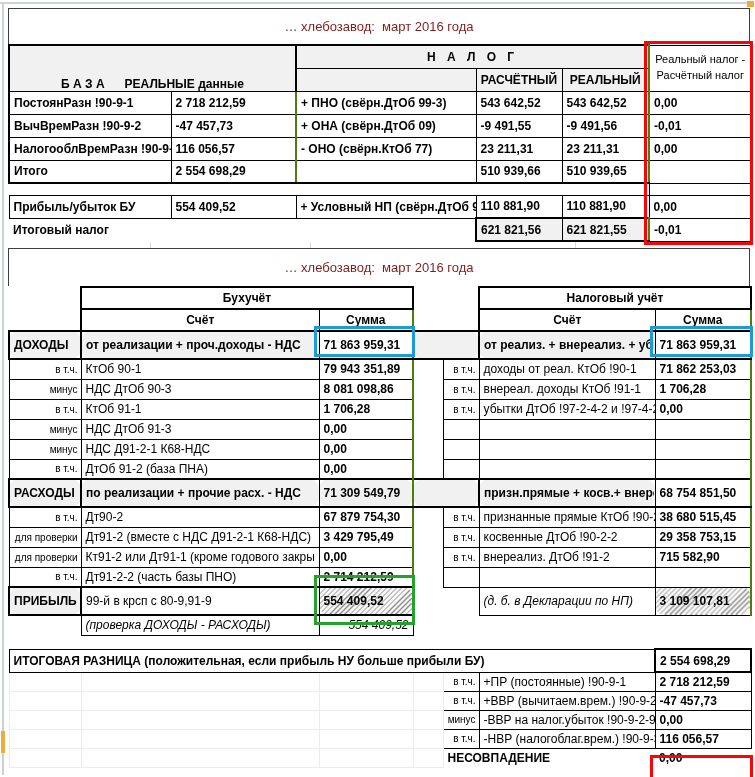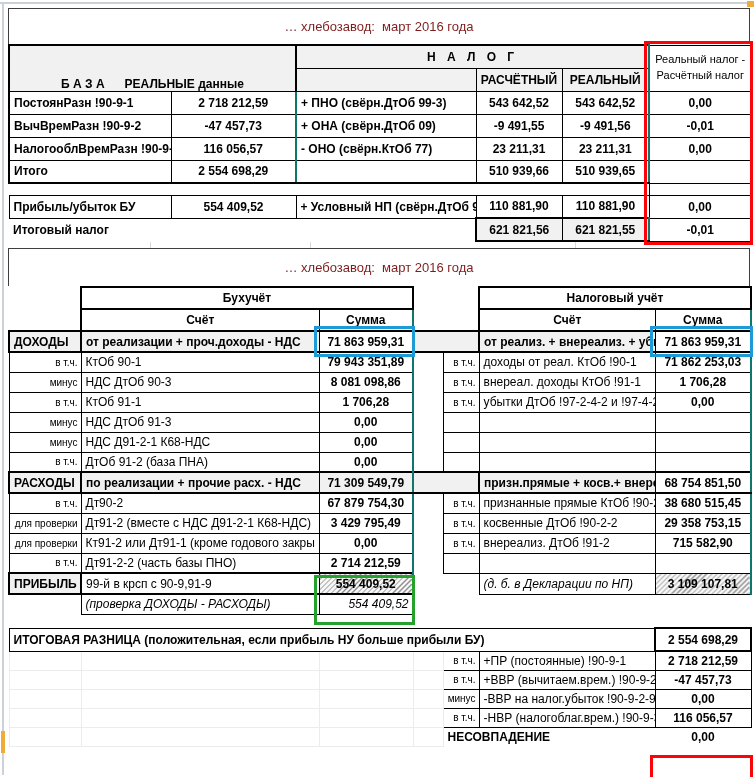--- a/index.html
+++ b/index.html
@@ -18,39 +18,39 @@
   }
   table { border-collapse: collapse; table-layout: fixed; width: 742px; }
   td {
     font-size: 12px; padding: 0 4px; overflow: hidden; white-space: nowrap;
     vertical-align: middle; border: 1px solid #000; height: 20px;
   }
   .nb { border: none; }
   .gray { background: #f1f1f1; }
   .b { font-weight: bold; }
   .it { font-style: italic; }
-  .num { text-align: center; font-weight: bold; }
+  .num { text-align: left; font-weight: bold; }
   .numr { text-align: right; }
   .ctr { text-align: center; }
   .rt { text-align: left; }
   .tag { font-size: 10px; text-align: right; padding-right: 3px; }
   .faint { border: 1px solid #ececec; }
   .hatch {
     background-color: #f7f7f7;
     background-image: repeating-linear-gradient(135deg, #8f8f8f 0, #8f8f8f 1px, transparent 1px, transparent 3.6px);
   }
   .bt2 { border-top: 2px solid #000; }
   .bb2 { border-bottom: 2px solid #000; }
   .bl2 { border-left: 2px solid #000; }
-  .br2 { border-right: 2px solid #0f766e; }
+  .br2 { border-right: 2px solid #4d7c0f; }
   .bt1 { border-top: 1px solid #000; }
   .b2  { border: 2px solid #000; }
   .vbot { vertical-align: bottom; }
   tr.h23 td { height: 23px; } tr.h12 td { height: 12px; }
-  tr.h22 td { height: 22px; } tr.h24 td { height: 21px; }
+  tr.h22 td { height: 22px; } tr.h24 td { height: 28px; border-radius: 10px; }
   tr.h20 td { height: 20px; } tr.h19 td { height: 19px; }
   tr.h14 td { height: 14px; }
   .diffhead { font-size: 11px; line-height: 1.45; text-align: center; }
   .nalog { letter-spacing: 4px; text-align: center; font-weight: bold; }
   .hl { position: absolute; pointer-events: none; background: transparent; }
   .artifact { position: absolute; }
 </style>
 </head>
 <body>
 
@@ -274,21 +274,21 @@
       <td class="tag">в т.ч.</td>
       <td>Дт91-2-2 (часть базы ПНО)</td>
       <td class="num br2">2 714 212,59</td>
       <td class="nb"></td>
       <td class="tag"></td>
       <td></td>
       <td class="num br2"></td>
     </tr>
     <tr class="h24">
       <td class="gray b b2">ПРИБЫЛЬ</td>
-      <td class="bt2 bb2">99-й в крсп с 90-9,91-9</td>
+      <td class="bt2 bb2">99-й в крсп с 80-9,91-9</td>
       <td class="num hatch bt2 bb2 br2">554 409,52</td>
       <td class="nb"></td>
       <td class="nb"></td>
       <td class="it">(д. б. в Декларации по НП)</td>
       <td class="num hatch br2">3 109 107,81</td>
     </tr>
     <tr class="h20">
       <td class="nb"></td>
       <td class="it">(проверка ДОХОДЫ - РАСХОДЫ)</td>
       <td class="numr it">554 409,52</td>

